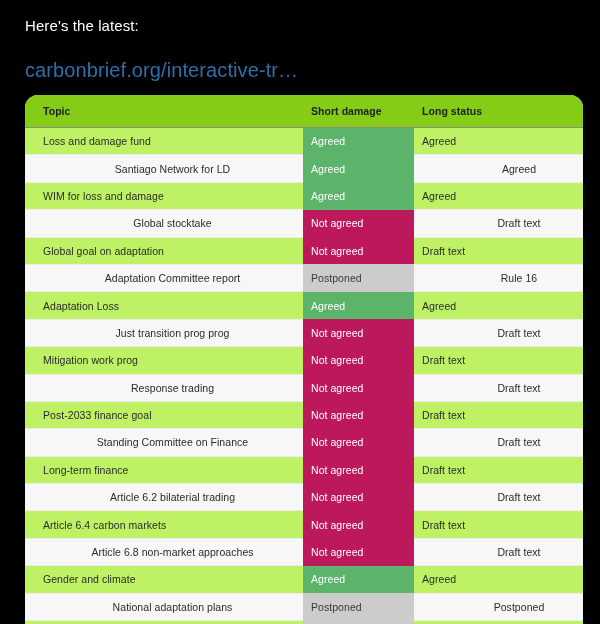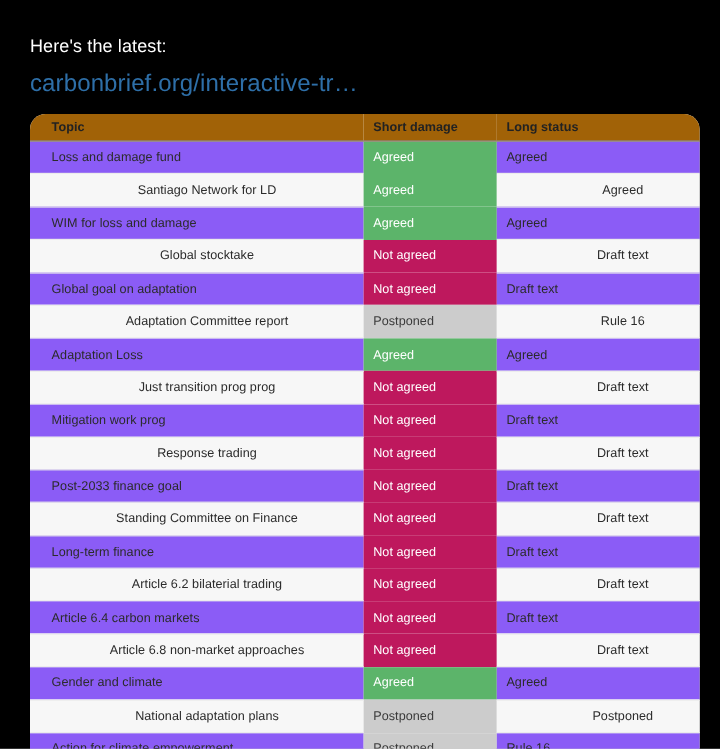--- a/index.html
+++ b/index.html
@@ -16,21 +16,21 @@
   }
   .page {
     width: 600px;
     height: 624px;
     position: relative;
     box-sizing: border-box;
   }
   .intro-text {
     position: absolute;
     left: 25px;
-    top: 29px;
+    top: 16px;
     color: #ffffff;
     font-size: 15px;
     line-height: 20px;
     letter-spacing: 0.1px;
   }
   .link-text {
     position: absolute;
     left: 25px;
     top: 60px;
     color: #2e6fa8;
@@ -54,24 +54,24 @@
     border-collapse: collapse;
     width: 100%;
     table-layout: fixed;
   }
   table.status-table th {
     text-align: left;
     font-size: 10.5px;
     font-weight: bold;
     color: #222222;
     padding: 0 0 0 18px;
-    height: 22px;
+    height: 32px;
     vertical-align: middle;
     border-bottom: 1px solid #8c8c8c;
-    background: #a16207;
+    background: #84cc16;
     letter-spacing: 0.05px;
   }
   table.status-table th.col-topic { width: 260px; }
   table.status-table th.col-short { width: 103px; padding-left: 8px; }
   table.status-table th.col-long  { width: 195px; padding-left: 8px; }
 
   table.status-table td {
     font-size: 10.5px;
     color: #2b2b2b;
     height: 24.4px;
@@ -79,21 +79,21 @@
     letter-spacing: 0.05px;
     border-bottom: 1px solid #ececec;
   }
   td.topic-cell { padding-left: 18px; }
   td.short-cell { padding-left: 8px; text-align: left; }
   td.long-cell  { padding-left: 8px; }
 
   tr.row-even td.topic-cell,
   tr.row-even td.long-cell { background: #f7f7f7; text-align: center; }
   tr.row-odd td.topic-cell,
-  tr.row-odd td.long-cell { background: #8b5cf6; }
+  tr.row-odd td.long-cell { background: #bef264; }
 
   td.short-cell.st-agreed {
     background: #5cb46a;
     color: #ffffff;
     border-bottom: none;
   }
   td.short-cell.st-notagreed {
     background: #be185d;
     color: #ffffff;
     border-bottom: none;

